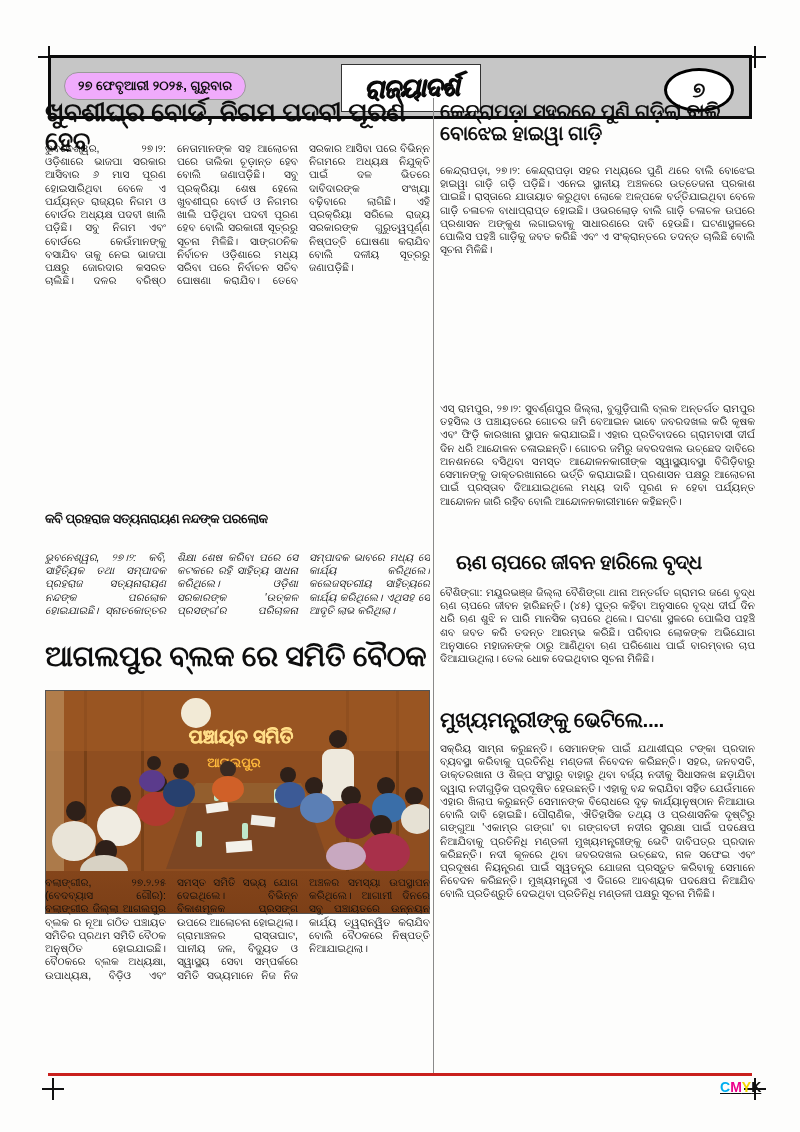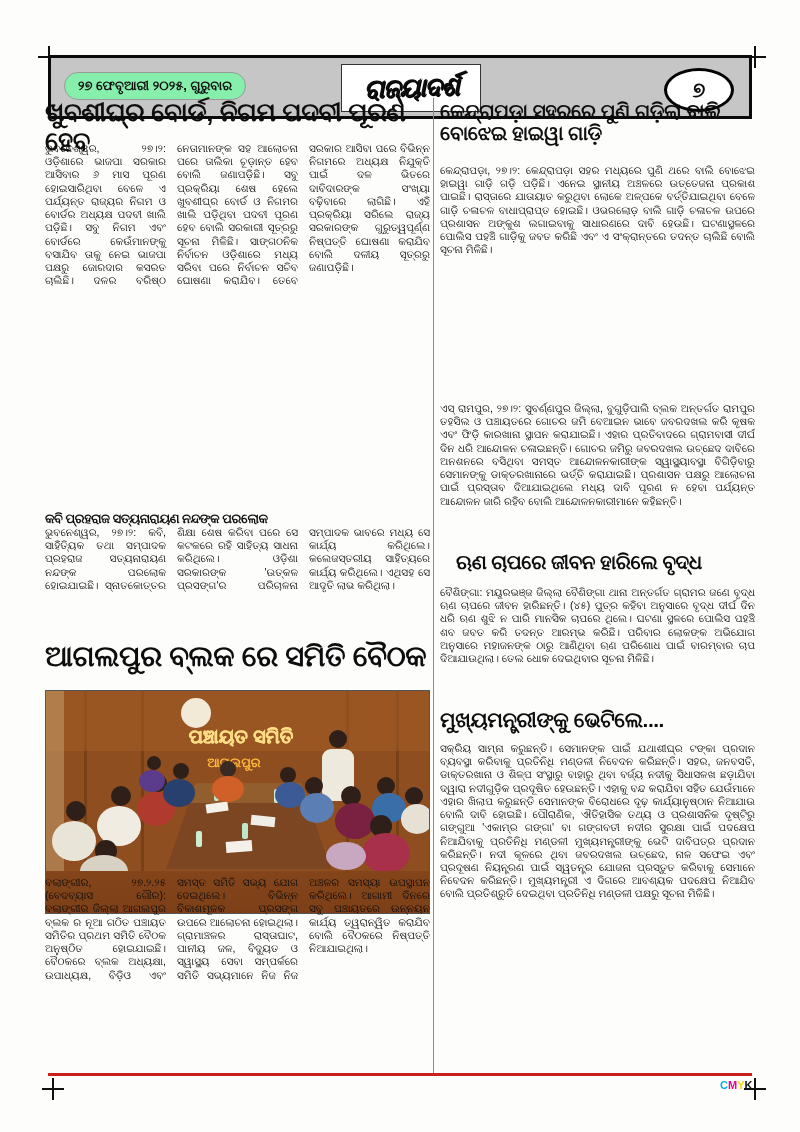--- a/index.html
+++ b/index.html
@@ -7,21 +7,21 @@
        font-family:"Liberation Sans","DejaVu Sans",sans-serif;color:#0d0d0d;overflow:hidden;}
   .abs{position:absolute;box-sizing:border-box;}
 
   
   .mark{width:22px;height:22px;}
   .mark .h{position:absolute;left:0;top:10px;width:22px;height:2px;background:#111;}
   .mark .v{position:absolute;left:10px;top:0;width:2px;height:22px;background:#111;}
 
   
   .headbar{left:48px;top:55px;width:704px;height:64px;background:#c6c6c6;border:3px solid #0a0a0a;}
-  .datepill{position:absolute;left:13px;top:14px;background:#86efac;border:1px solid #9a9a9a;
+  .datepill{position:absolute;left:13px;top:14px;background:#f0abfc;border:1px solid #9a9a9a;
             border-radius:16px;padding:5px 13px;font-size:13px;font-weight:bold;white-space:nowrap;}
   .mastbox{position:absolute;left:290px;top:6px;width:138px;height:46px;background:#fff;
            border:1px solid #333;display:flex;align-items:center;justify-content:center;}
   .mastword{font-size:25px;font-weight:900;font-style:italic;letter-spacing:-1px;
             transform:rotate(-2deg) scaleY(1.05);text-shadow:1px 1px 0 #000;}
   .pageoval{position:absolute;right:15px;top:10px;width:64px;height:38px;background:#fff;
             border:3px solid #000;border-radius:50%;display:flex;align-items:center;justify-content:center;
             font-size:21px;font-weight:bold;}
 
   
@@ -29,21 +29,21 @@
   .hl{font-weight:bold;text-align:left;letter-spacing:-0.5px;line-height:1.12;}
   .body-txt{font-size:10.5px;line-height:1.26;text-align:justify;overflow:hidden;}
   .cols3{column-count:3;column-gap:11px;}
 
   
   .photo{left:45px;top:690px;width:385px;height:224px;border:1px solid #555;overflow:hidden;
          background:linear-gradient(180deg,#8a4a1f 0%,#9a5524 30%,#7c3f17 100%);}
 
   
   .redline{left:48px;top:1073px;width:704px;height:3px;background:#c9201d;}
-  .cmyk{left:720px;top:1079px;font-size:11px;font-weight:bold;letter-spacing:0px;}
+  .cmyk{left:720px;top:1079px;font-size:14px;font-weight:bold;letter-spacing:0px;text-decoration:underline;}
   .cmyk .c{color:#00aeef;} .cmyk .m{color:#ec008c;} .cmyk .y{color:#f5d800;} .cmyk .k{color:#111;}
 </style>
 </head>
 <body>
 
 <div class="abs mark" style="left:38px;top:46px;">
     <span class="h"></span>
     <span class="v"></span>
   </div>
 <div class="abs mark" style="left:744px;top:46px;">
@@ -68,21 +68,21 @@
     <span>୭</span>
   </div>
 </div>
 
 <div class="abs vrule"></div>
 
 <div class="abs hl" style="left:45px;top:98px;width:385px;font-size:26px;">ଖୁବଶୀଘ୍ର ବୋର୍ଡ, ନିଗମ ପଦବୀ ପୂରଣ ହେବ</div>
 <div class="abs body-txt cols3" style="left:45px;top:142px;width:385px;height:366px;">ଭୁବନେଶ୍ୱର, ୨୭।୨: ଓଡ଼ିଶାରେ ଭାଜପା ସରକାର ଆସିବାର ୬ ମାସ ପୂରଣ ହୋଇସାରିଥିବା ବେଳେ ଏ ପର୍ଯ୍ୟନ୍ତ ରାଜ୍ୟର ନିଗମ ଓ ବୋର୍ଡର ଅଧ୍ୟକ୍ଷ ପଦବୀ ଖାଲି ପଡ଼ିଛି। ସବୁ ନିଗମ ଏବଂ ବୋର୍ଡରେ କେଉଁମାନଙ୍କୁ ବସାଯିବ ତାକୁ ନେଇ ଭାଜପା ପକ୍ଷରୁ ଜୋରଦାର କସରତ ଚାଲିଛି। ଦଳର ବରିଷ୍ଠ ନେତାମାନଙ୍କ ସହ ଆଲୋଚନା ପରେ ତାଲିକା ଚୂଡ଼ାନ୍ତ ହେବ ବୋଲି ଜଣାପଡ଼ିଛି। ସବୁ ପ୍ରକ୍ରିୟା ଶେଷ ହେଲେ ଖୁବଶୀଘ୍ର ବୋର୍ଡ ଓ ନିଗମର ଖାଲି ପଡ଼ିଥିବା ପଦବୀ ପୂରଣ ହେବ ବୋଲି ସରକାରୀ ସୂତ୍ରରୁ ସୂଚନା ମିଳିଛି। ସାଙ୍ଗଠନିକ ନିର୍ବାଚନ ଓଡ଼ିଶାରେ ମଧ୍ୟ ସରିବା ପରେ ନିର୍ବାଚନ ସଚିବ ଘୋଷଣା କରାଯିବ। ତେବେ ସରକାର ଆସିବା ପରେ ବିଭିନ୍ନ ନିଗମରେ ଅଧ୍ୟକ୍ଷ ନିଯୁକ୍ତି ପାଇଁ ଦଳ ଭିତରେ ଦାବିଦାରଙ୍କ ସଂଖ୍ୟା ବଢ଼ିବାରେ ଲାଗିଛି। ଏହି ପ୍ରକ୍ରିୟା ସରିଲେ ରାଜ୍ୟ ସରକାରଙ୍କ ଗୁରୁତ୍ୱପୂର୍ଣ୍ଣ ନିଷ୍ପତ୍ତି ଘୋଷଣା କରାଯିବ ବୋଲି ଦଳୀୟ ସୂତ୍ରରୁ ଜଣାପଡ଼ିଛି।</div>
 
 <div class="abs hl" style="left:45px;top:512px;width:385px;font-size:13px;">କବି ପ୍ରହରାଜ ସତ୍ୟନାରାୟଣ ନନ୍ଦଙ୍କ ପରଲୋକ</div>
-<div class="abs body-txt cols3" style="left:45px;top:526px;width:385px;height:90px;">ଭୁବନେଶ୍ୱର, ୨୭।୨: କବି, ସାହିତ୍ୟିକ ତଥା ସମ୍ପାଦକ ପ୍ରହରାଜ ସତ୍ୟନାରାୟଣ ନନ୍ଦଙ୍କ ପରଲୋକ ହୋଇଯାଇଛି। ସ୍ନାତକୋତ୍ତର ଶିକ୍ଷା ଶେଷ କରିବା ପରେ ସେ କଟକରେ ରହି ସାହିତ୍ୟ ସାଧନା କରିଥିଲେ। ଓଡ଼ିଶା ସରକାରଙ୍କ 'ଉତ୍କଳ ପ୍ରସଙ୍ଗ'ର ପରିଚାଳନା ସମ୍ପାଦକ ଭାବରେ ମଧ୍ୟ ସେ କାର୍ଯ୍ୟ କରିଥିଲେ। କଲେଜସ୍ତରୀୟ ସାହିତ୍ୟରେ କାର୍ଯ୍ୟ କରିଥିଲେ। ଏଥିସହ ସେ ଆଦୃତି ଲାଭ କରିଥିଲା।</div>
+<div class="abs body-txt cols3" style="left:45px;top:551px;width:385px;height:90px;font-style:italic;">ଭୁବନେଶ୍ୱର, ୨୭।୨: କବି, ସାହିତ୍ୟିକ ତଥା ସମ୍ପାଦକ ପ୍ରହରାଜ ସତ୍ୟନାରାୟଣ ନନ୍ଦଙ୍କ ପରଲୋକ ହୋଇଯାଇଛି। ସ୍ନାତକୋତ୍ତର ଶିକ୍ଷା ଶେଷ କରିବା ପରେ ସେ କଟକରେ ରହି ସାହିତ୍ୟ ସାଧନା କରିଥିଲେ। ଓଡ଼ିଶା ସରକାରଙ୍କ 'ଉତ୍କଳ ପ୍ରସଙ୍ଗ'ର ପରିଚାଳନା ସମ୍ପାଦକ ଭାବରେ ମଧ୍ୟ ସେ କାର୍ଯ୍ୟ କରିଥିଲେ। କଲେଜସ୍ତରୀୟ ସାହିତ୍ୟରେ କାର୍ଯ୍ୟ କରିଥିଲେ। ଏଥିସହ ସେ ଆଦୃତି ଲାଭ କରିଥିଲା।</div>
 
 <div class="abs hl" style="left:45px;top:640px;width:385px;font-size:29px;">ଆଗଲପୁର ବ୍ଲକ ରେ ସମିତି ବୈଠକ</div>
 
 <div class="abs photo">
   <svg width="385" height="180" viewBox="0 0 385 180">
 
     <g>
       <rect x="0" y="0" width="385" height="180" fill="#8f4e20"></rect>
       <rect x="38" y="0" width="3" height="180" fill="#6e3a14" opacity="0.7"></rect>
       <rect x="95" y="0" width="3" height="180" fill="#6e3a14" opacity="0.7"></rect>

